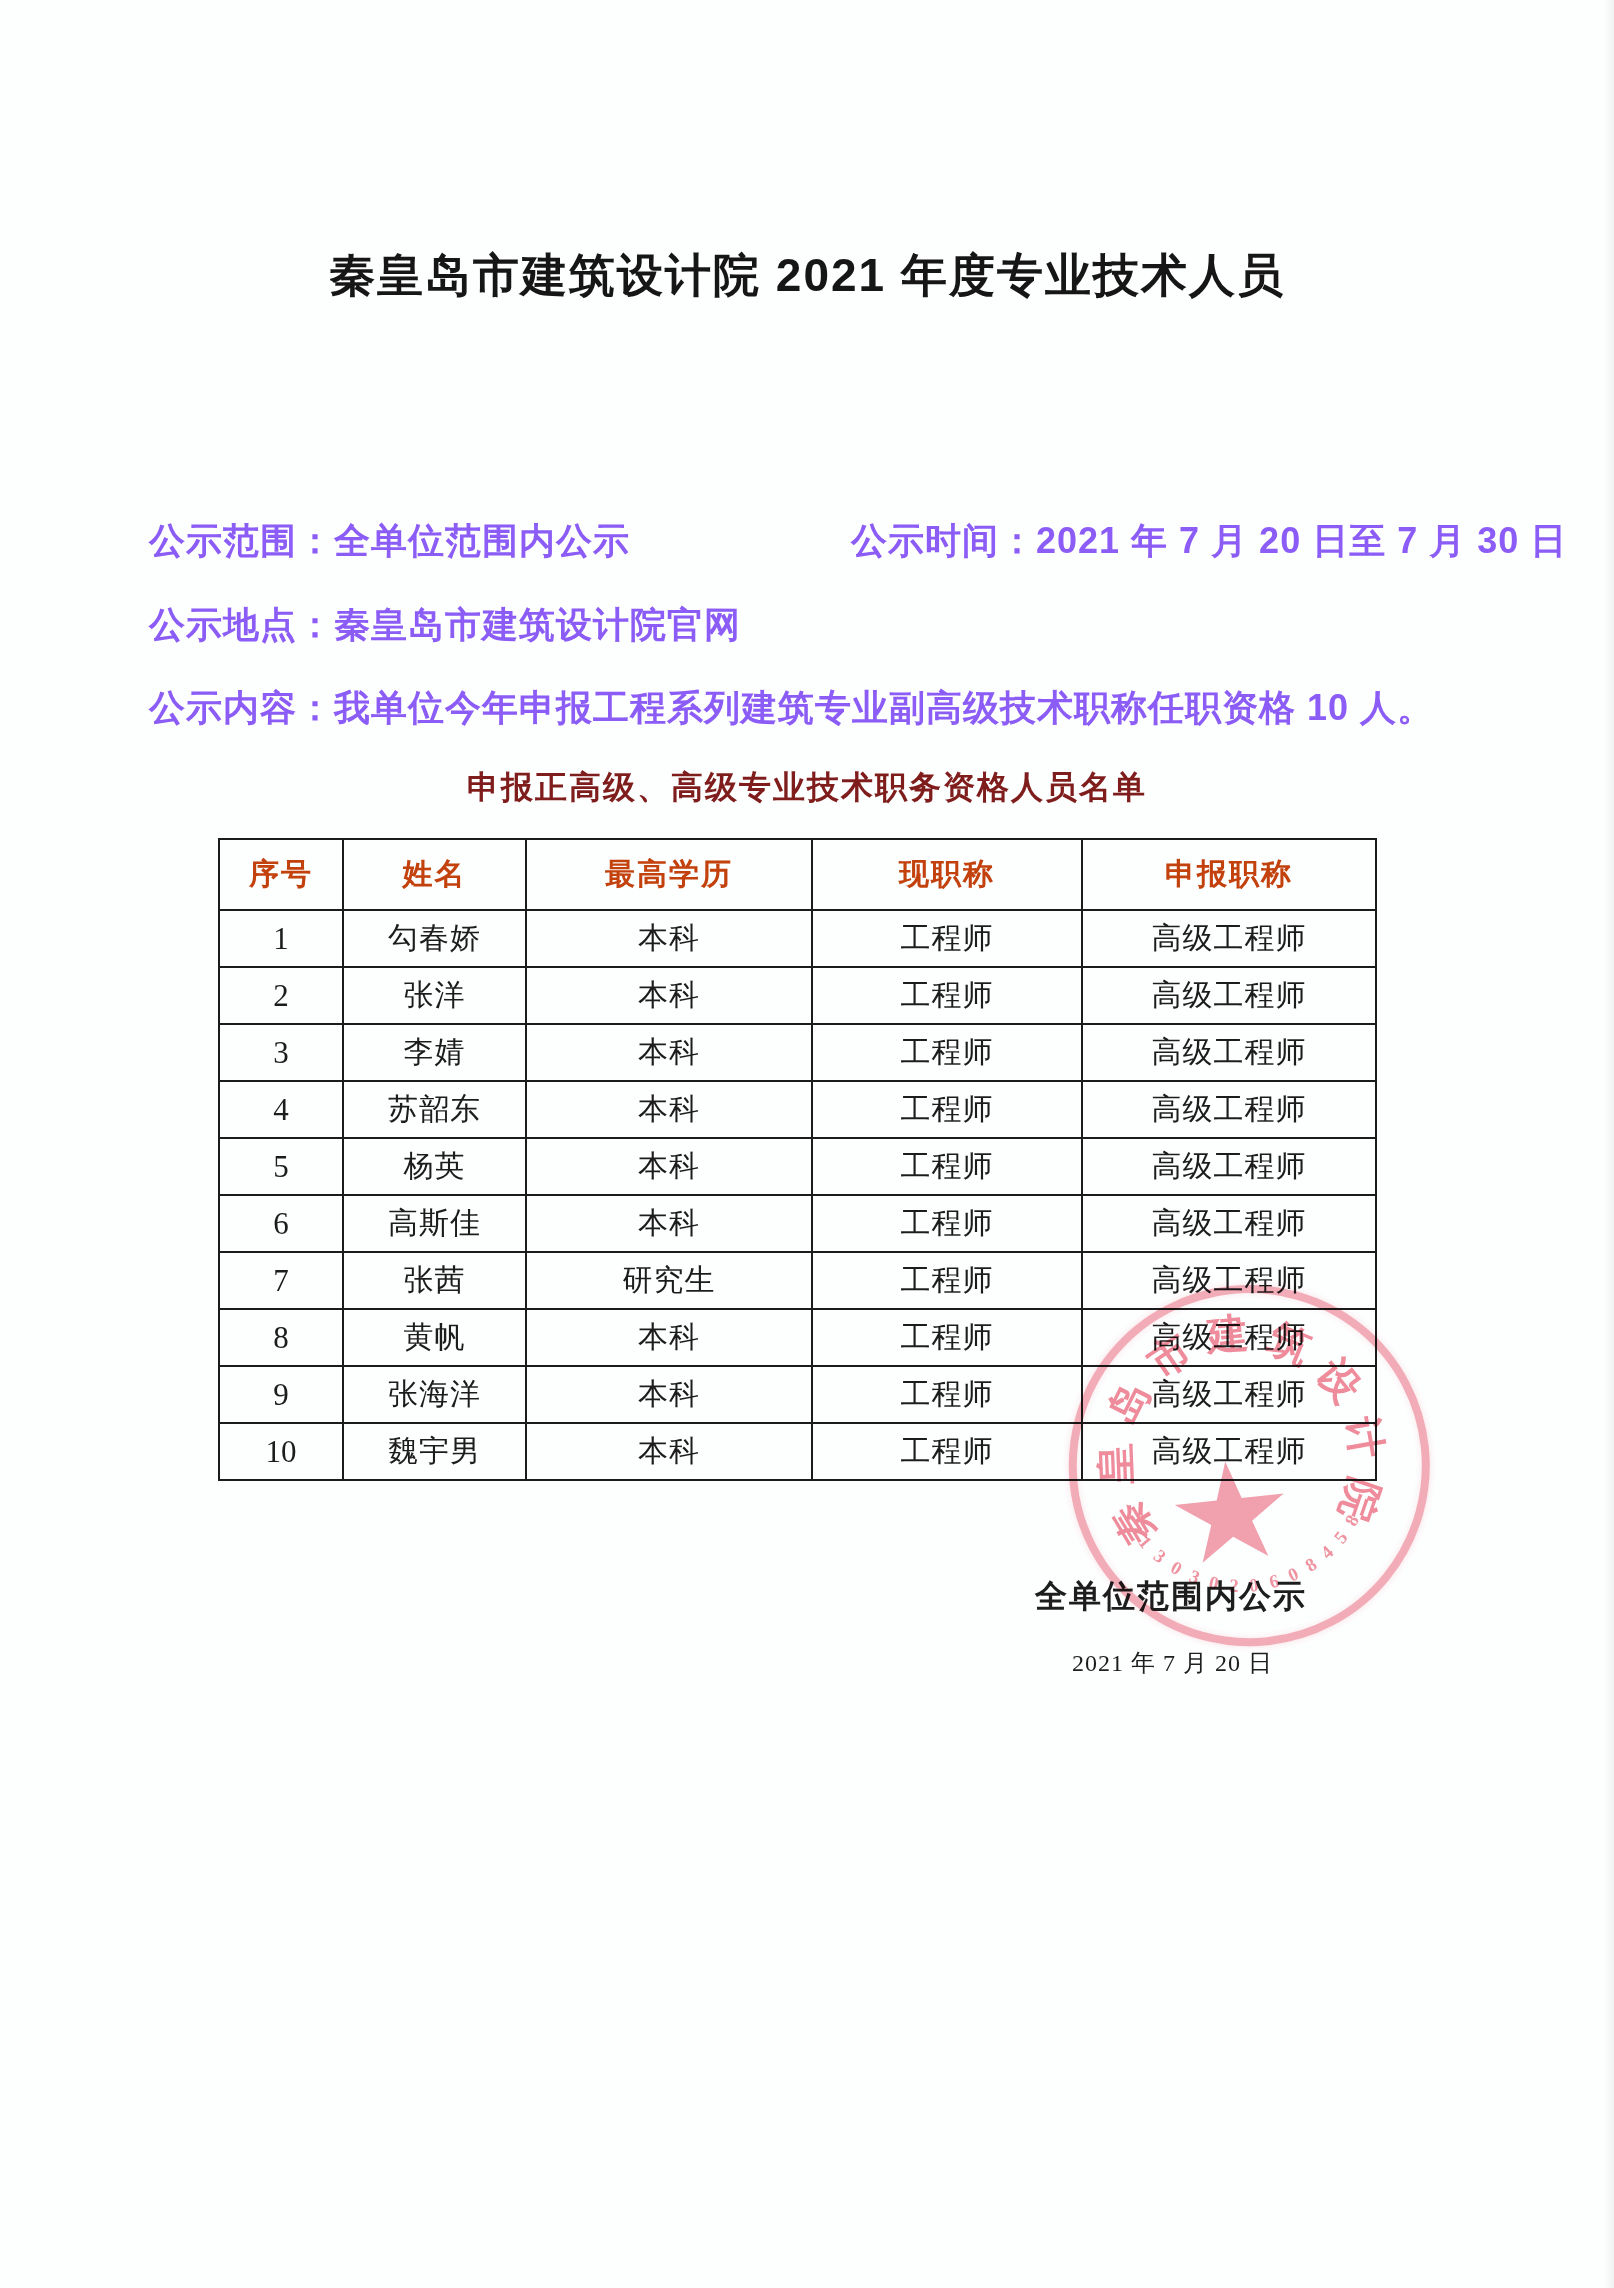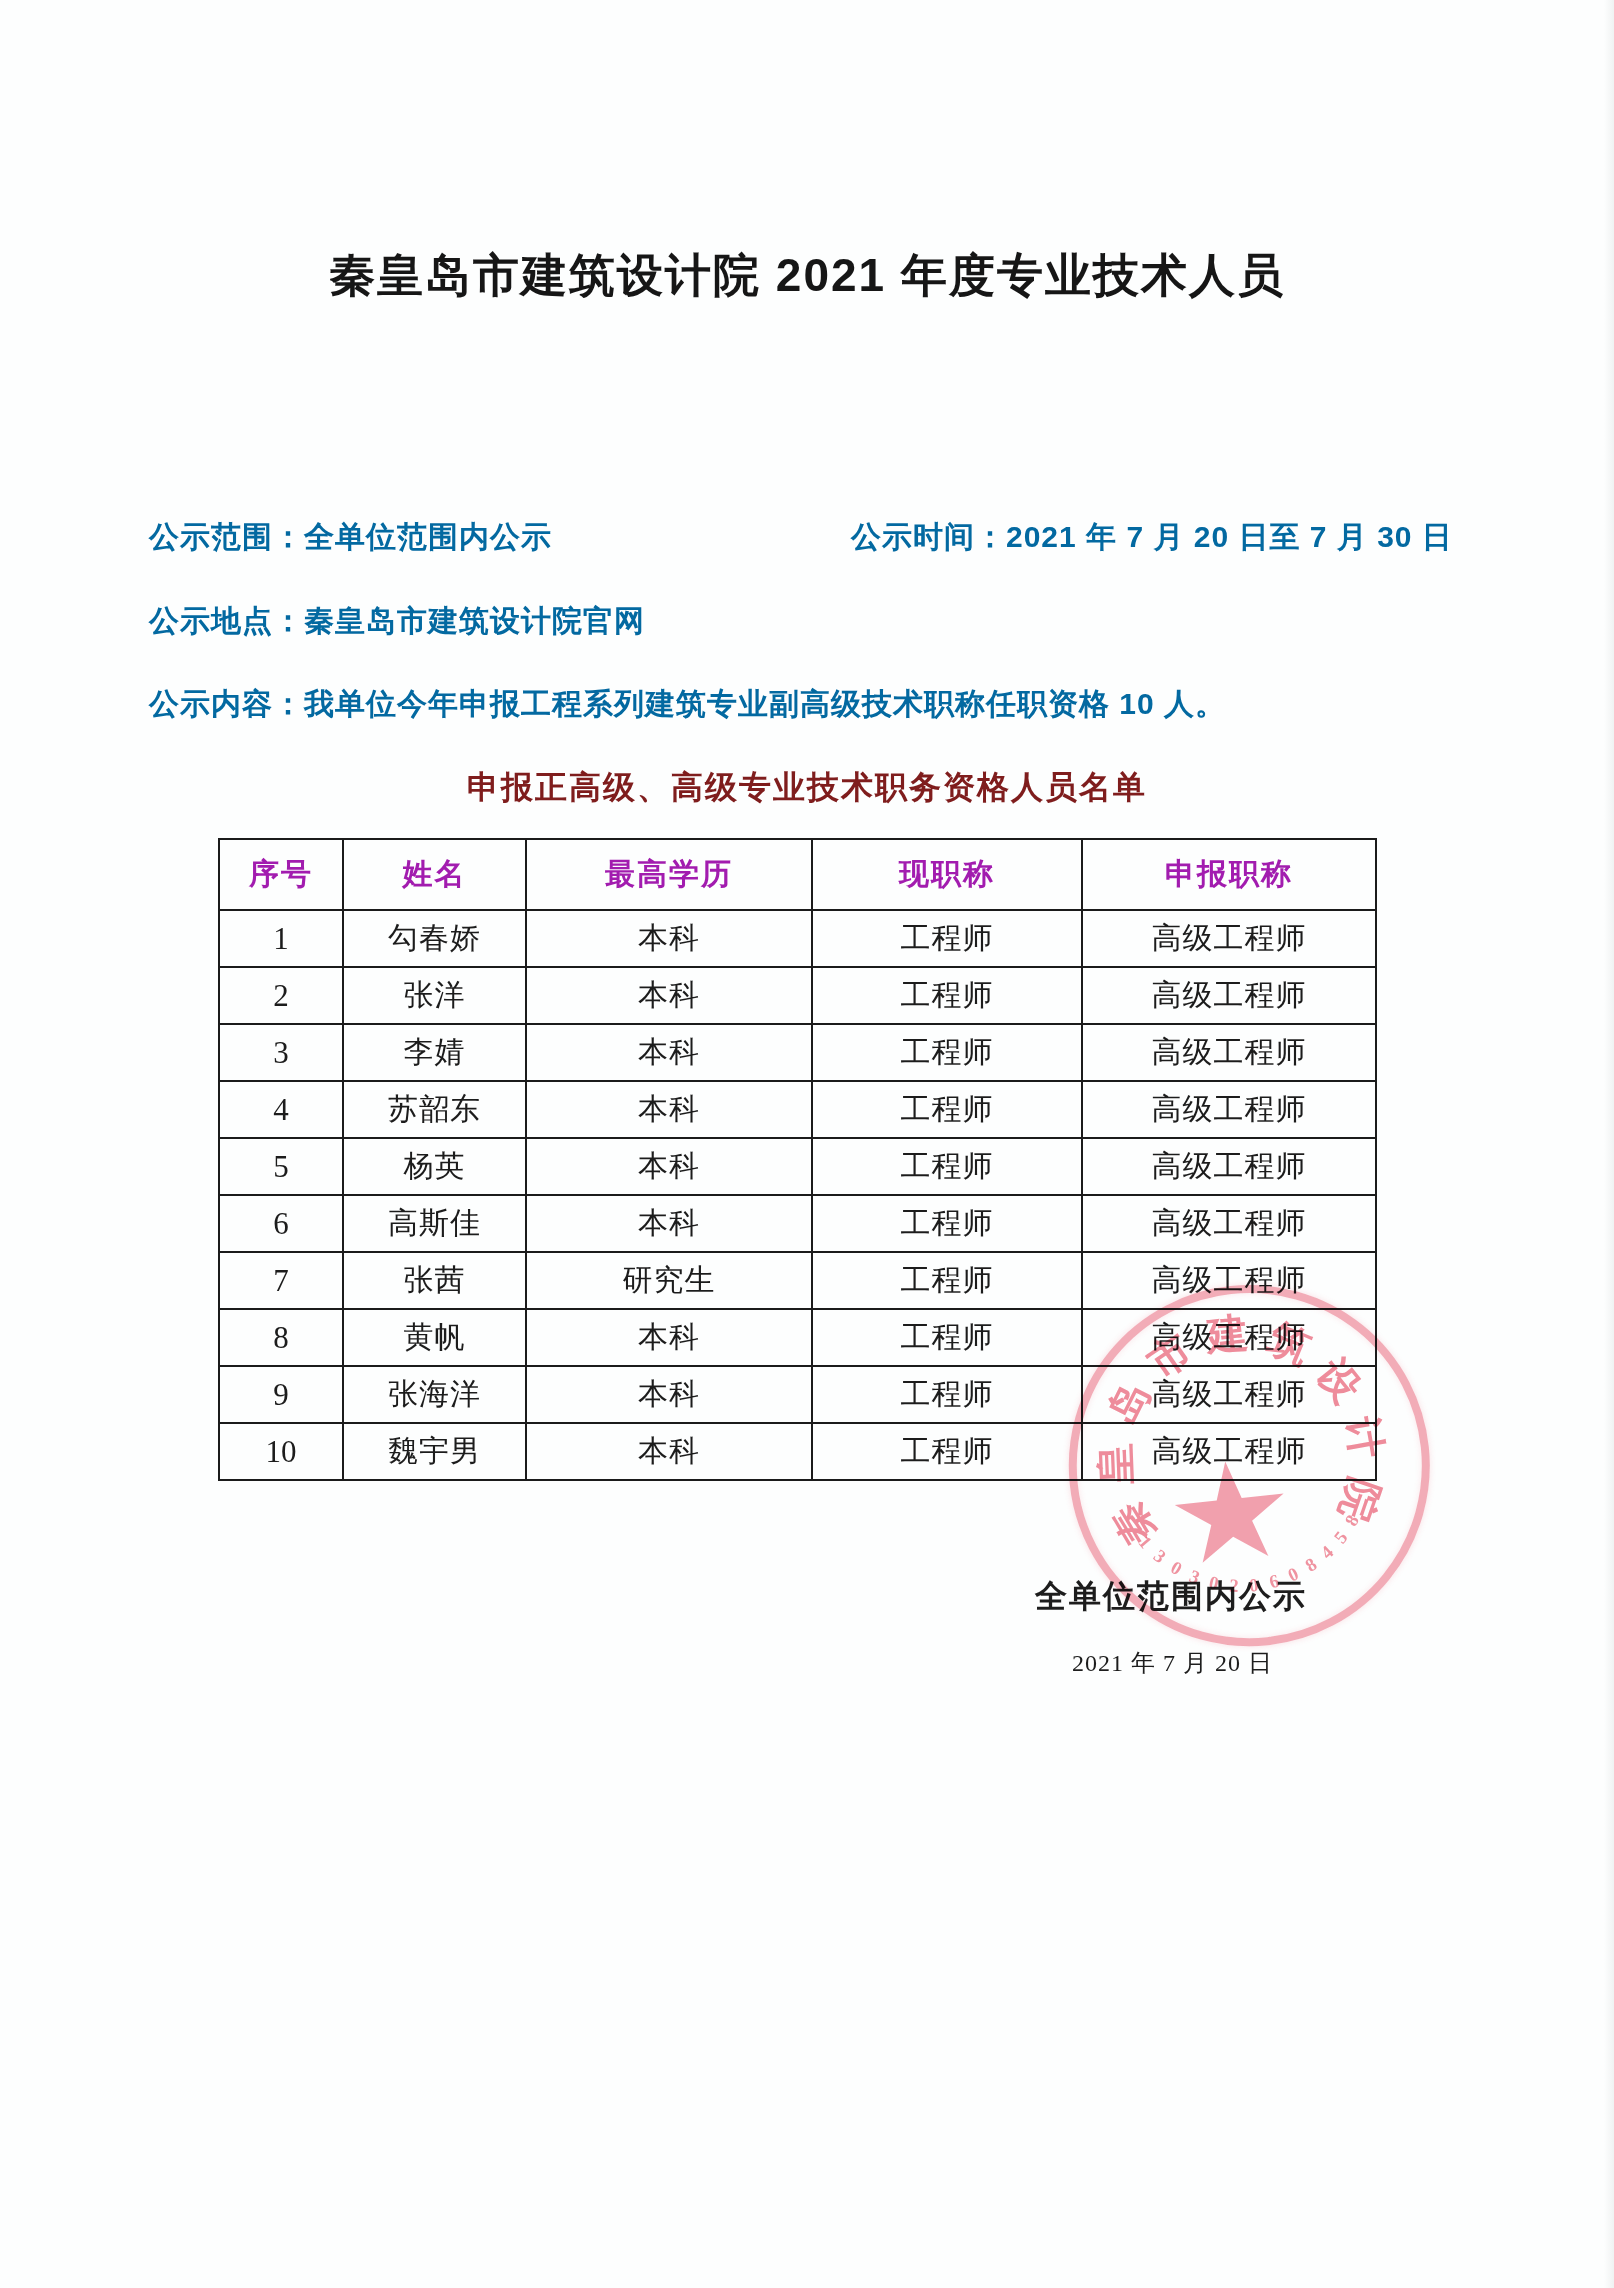--- a/index.html
+++ b/index.html
@@ -18,22 +18,22 @@
     text-align:center;
     font-size:46px;font-weight:700;
     letter-spacing:2px;
     color:#161616;
   }
   .title-line.l1{top:245px;}
   .title-line.l2{top:334px;}
   
   .meta{
     position:absolute;
-    font-size:30px;font-weight:600;
-    color:#0369a1;
+    font-size:36px;font-weight:600;
+    color:#8b5cf6;
     letter-spacing:1px;
     white-space:nowrap;
   }
   .meta.scope{left:149px;top:517px;}
   .meta.time{left:851px;top:517px;}
   .meta.place{left:149px;top:601px;}
   .meta.content{left:149px;top:684px;}
   
   .tbl-caption{
     position:absolute;left:0;top:766px;width:100%;
@@ -50,21 +50,21 @@
   }
   table.applicants th,table.applicants td{
     border:2px solid #1b1b1b;
     text-align:center;vertical-align:middle;
     padding:0;
     overflow:hidden;
   }
   table.applicants{border:2.9px solid #161616;}
   table.applicants th{
     height:69px;
-    font-size:30px;font-weight:600;color:#a21caf;
+    font-size:30px;font-weight:600;color:#c2410c;
     letter-spacing:2px;
   }
   table.applicants td{
     height:55px;
     font-size:30px;font-weight:500;color:#1c1c1c;
     letter-spacing:1px;
   }
   table.applicants td.num{
     font-family:"Liberation Serif",serif;
     font-weight:400;font-size:31px;letter-spacing:0;

